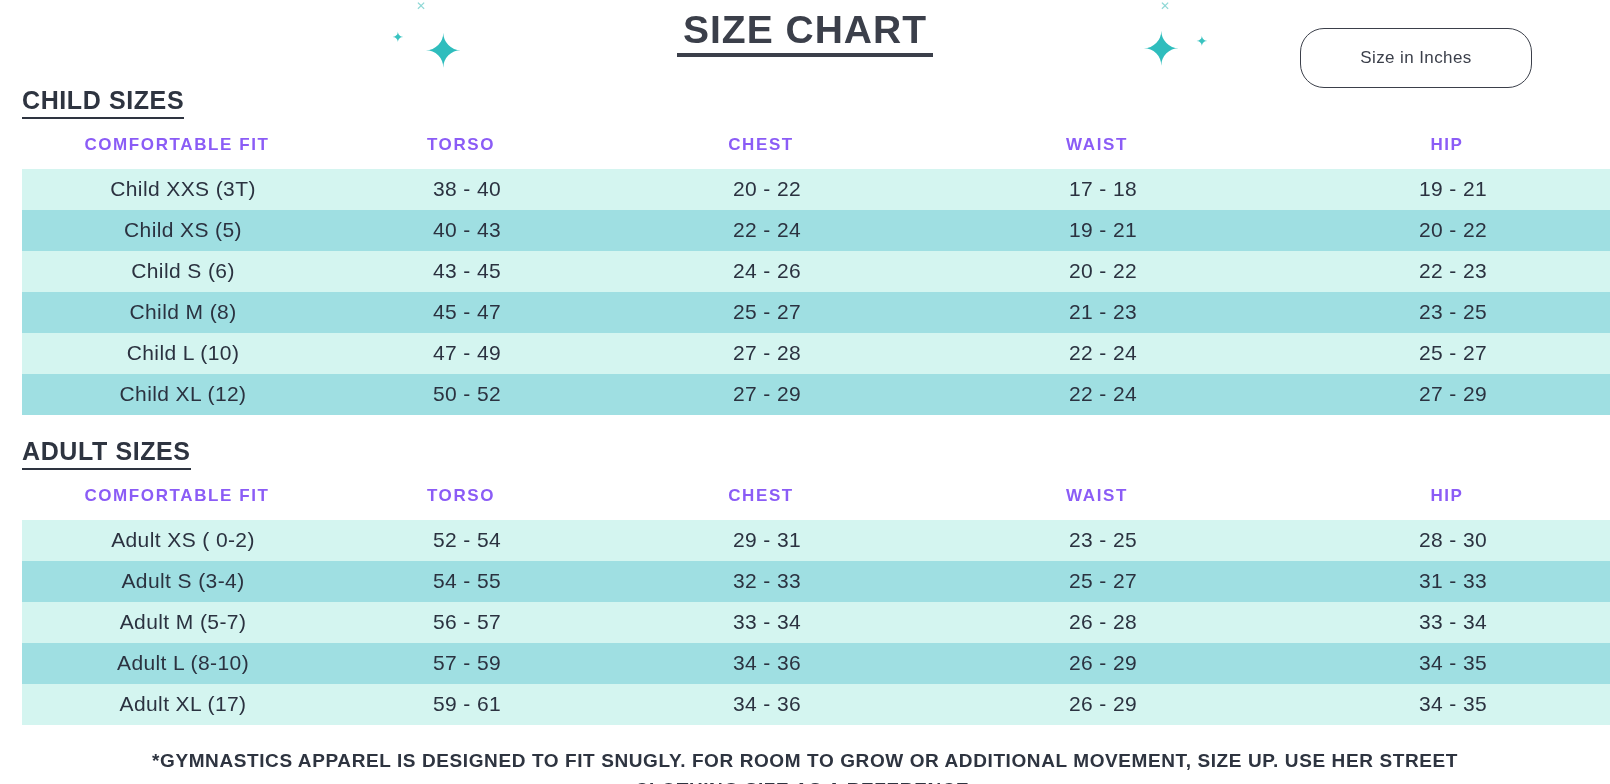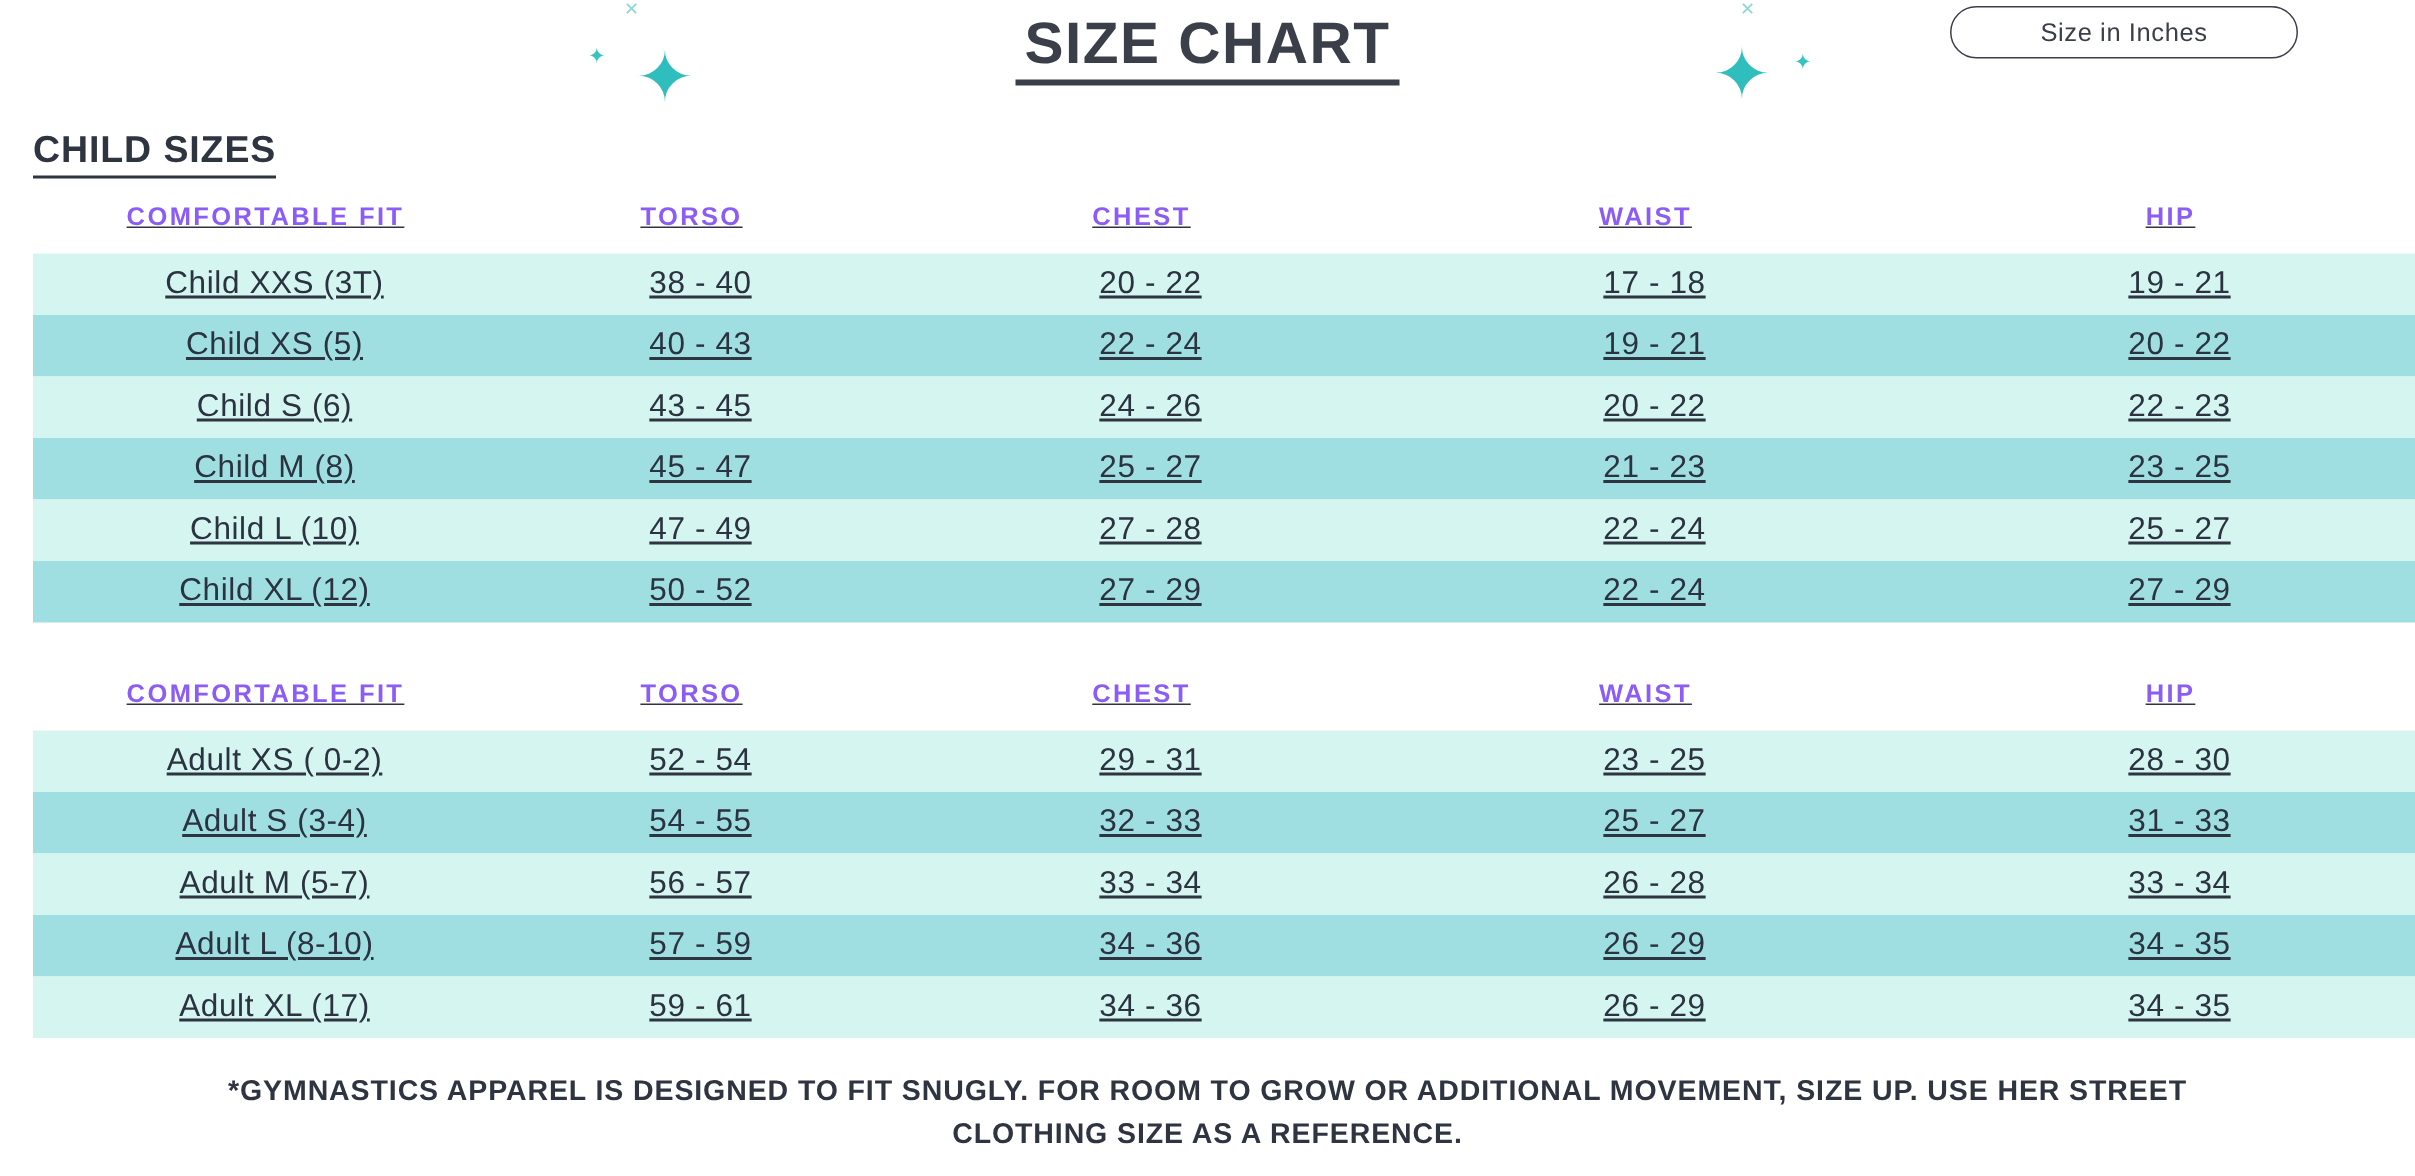--- a/index.html
+++ b/index.html
@@ -35,23 +35,23 @@
   }
   .title-inner {
     display: inline-block;
     border-bottom: 4px solid #3b3f4a;
     padding: 0 6px 2px 6px;
     line-height: 1.08;
   }
   .units-toggle {
     position: absolute;
     right: 78px;
-    top: 4px;
+    top: 28px;
     width: 232px;
-    height: 35px;
+    height: 60px;
     border: 1.5px solid #3b3f4a;
     border-radius: 24px;
     background: #ffffff;
     color: #3b3f4a;
     font-size: 17px;
     letter-spacing: .4px;
     display: flex;
     align-items: center;
     justify-content: center;
     cursor: pointer;
@@ -110,21 +110,21 @@
   tbody tr.row-light { background: #d4f5f0; }
   tbody tr.row-dark  { background: #9fdfe2; }
   tbody td.cell-name { font-size: 21px; }
 
   col.c1 { width: 310px; }
   col.c2 { width: 258px; }
   col.c3 { width: 342px; }
   col.c4 { width: 330px; }
   col.c5 { width: 370px; }
 
-  .table-block { padding: 0 22px; text-decoration: underline; }
+  .table-block { padding: 0 22px; }
   .gap-2 { height: 22px; }
 
   
   .footnote {
     margin-top: 22px;
     text-align: center;
     font-size: 19px;
     font-weight: bold;
     letter-spacing: .6px;
     line-height: 1.5;
@@ -219,20 +219,23 @@
           <td>22 - 24</td>
           <td>27 - 29</td>
         </tr>
       </tbody>
     </table>
   </div>
 
   <div class="gap-2"></div>
 
   <div class="table-block">
+    <div class="section-title-wrap">
+      <div class="section-title" style="padding-left:0">ADULT SIZES</div>
+    </div>
 
     <table>
       <colgroup>
         <col class="c1">
           <col class="c2">
           <col class="c3">
           <col class="c4">
           <col class="c5">
       </colgroup>
       <thead>

